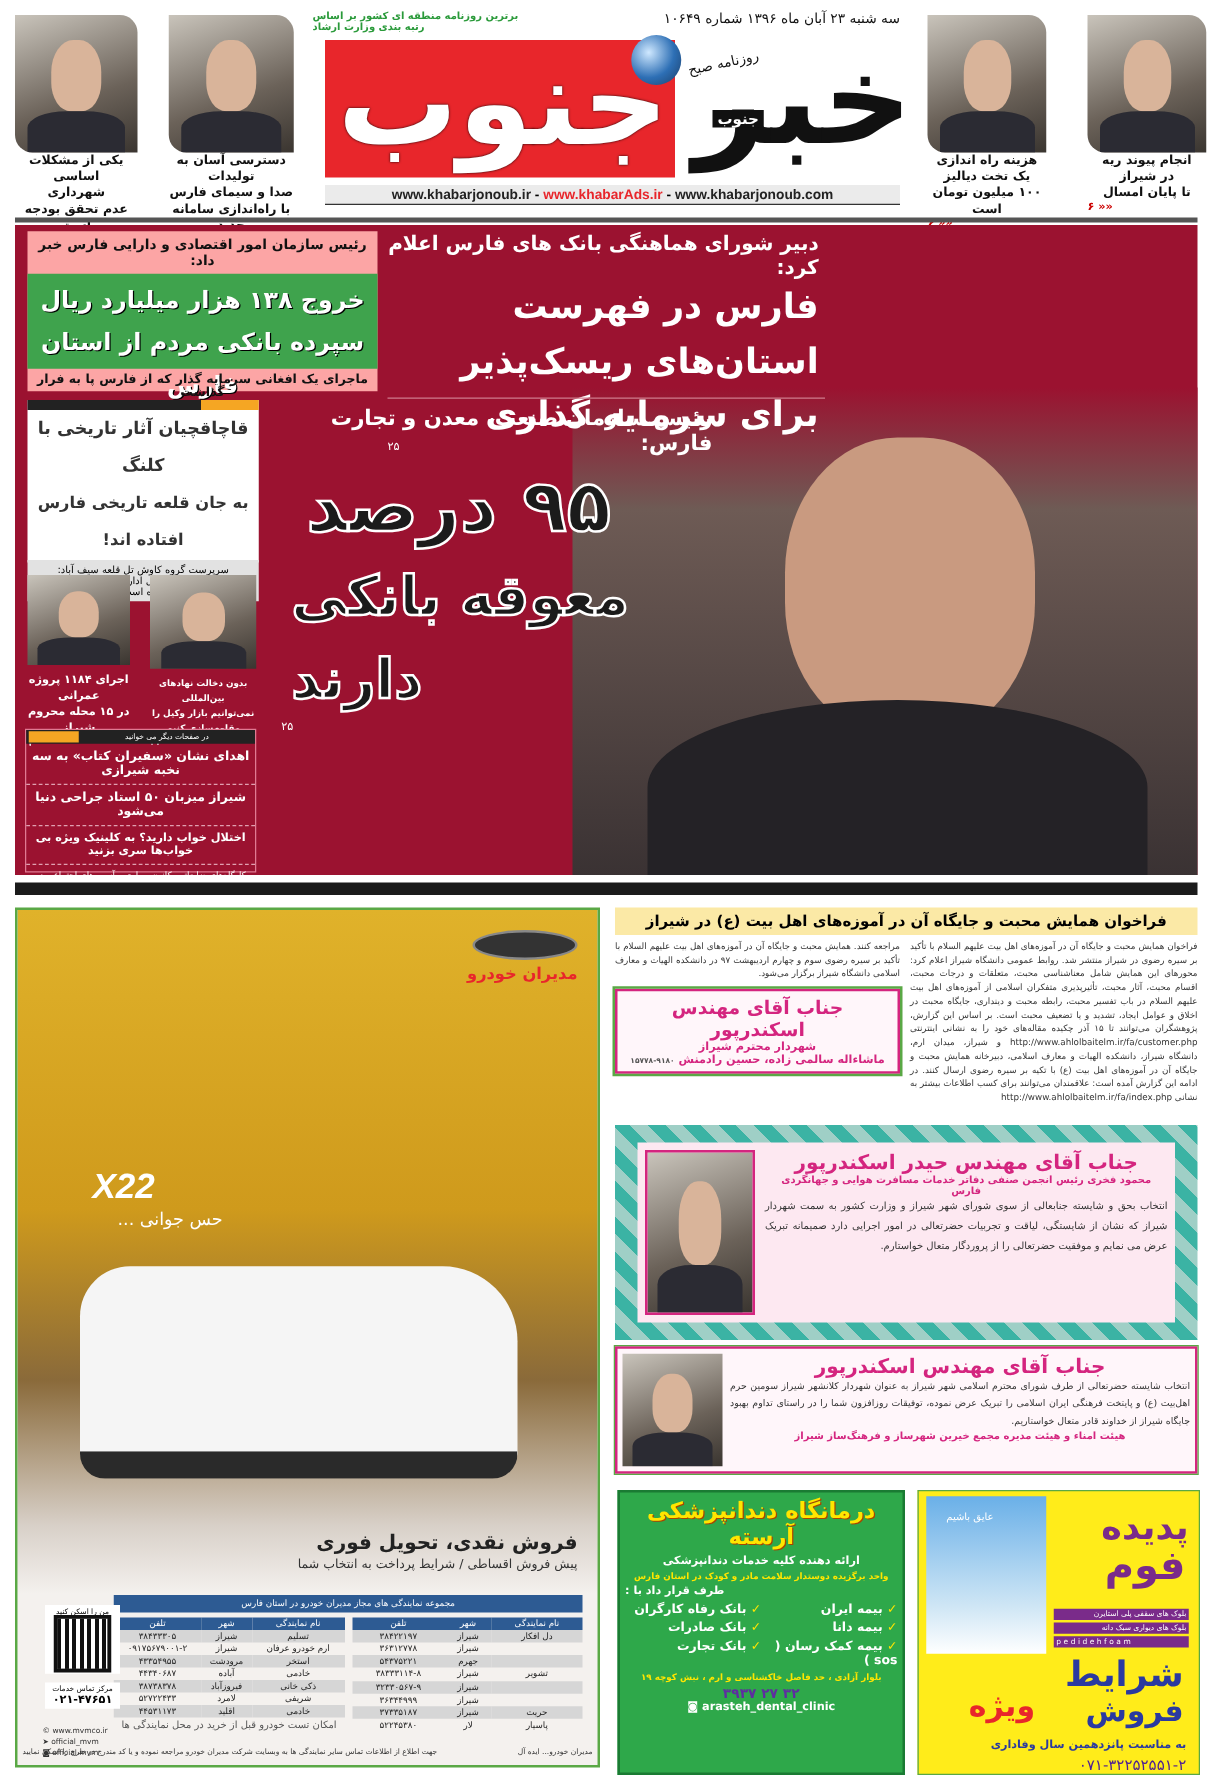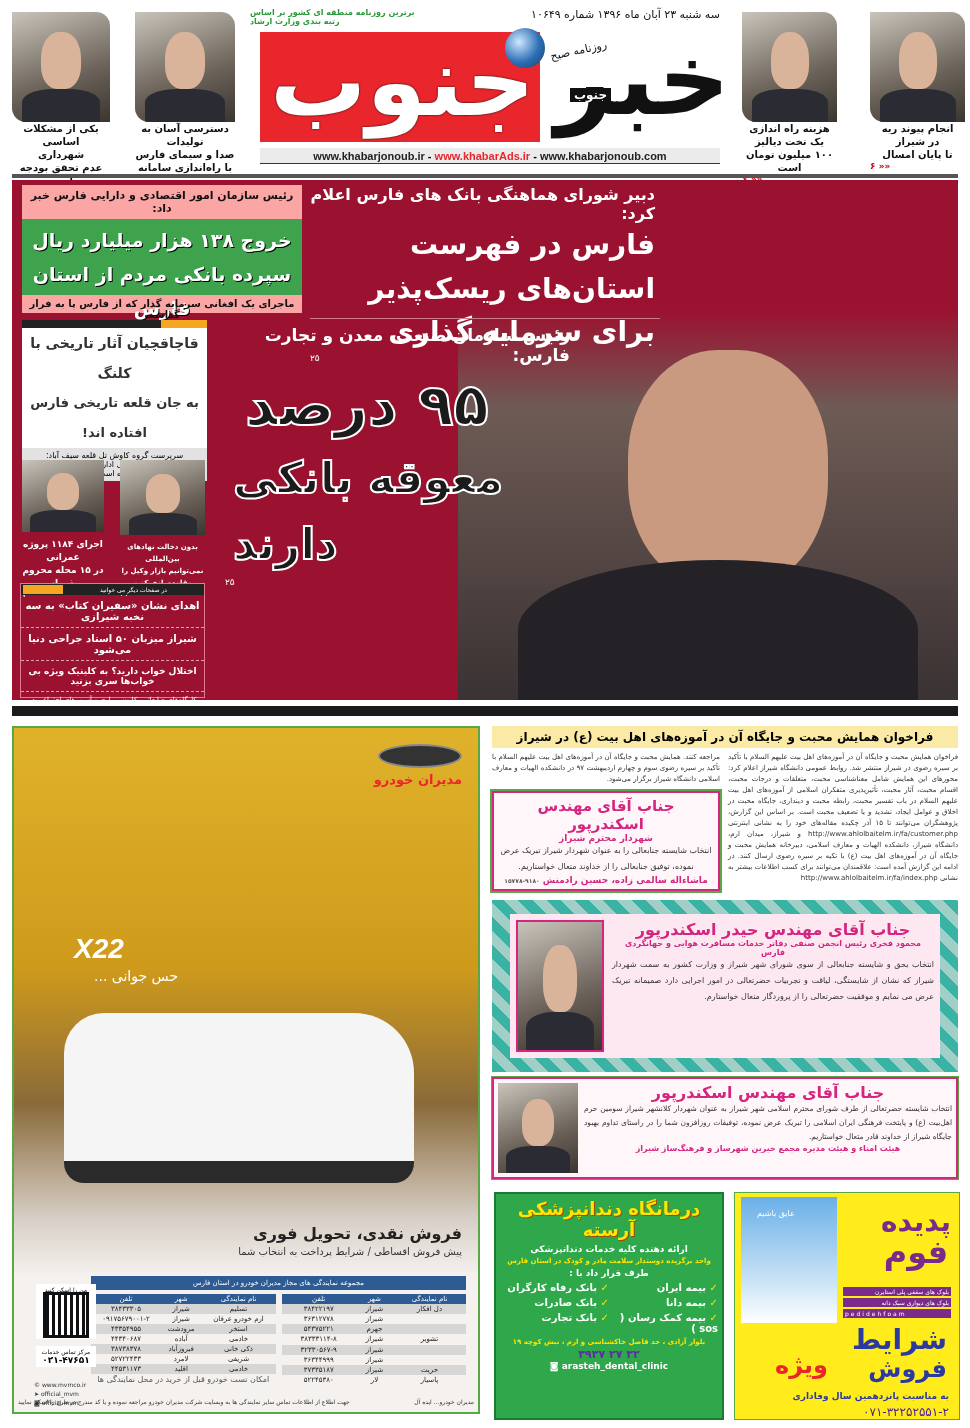--- a/index.html
+++ b/index.html
@@ -300,21 +300,20 @@
 
 <div class="abs" style="left:492px;top:726px;width:466px">
   <div style="background:#fbe9a6;font-size:12px;font-weight:bold;text-align:center;padding:4px">فراخوان همایش محبت و جایگاه آن در آموزه‌های اهل بیت (ع) در شیراز</div>
   <div style="display:flex;gap:8px;margin-top:4px">
     <div style="width:230px;font-size:7px;line-height:11px;text-align:justify;color:#333">فراخوان همایش محبت و جایگاه آن در آموزه‌های اهل بیت علیهم السلام با تأکید بر سیره رضوی در شیراز منتشر شد. روابط عمومی دانشگاه شیراز اعلام کرد: محورهای این همایش شامل معناشناسی محبت، متعلقات و درجات محبت، اقسام محبت، آثار محبت، تأثیرپذیری متفکران اسلامی از آموزه‌های اهل بیت علیهم السلام در باب تفسیر محبت، رابطه محبت و دینداری، جایگاه محبت در اخلاق و عوامل ایجاد، تشدید و یا تضعیف محبت است. بر اساس این گزارش، پژوهشگران می‌توانند تا ۱۵ آذر چکیده مقاله‌های خود را به نشانی اینترنتی http://www.ahlolbaitelm.ir/fa/customer.php و شیراز، میدان ارم، دانشگاه شیراز، دانشکده الهیات و معارف اسلامی، دبیرخانه همایش محبت و جایگاه آن در آموزه‌های اهل بیت (ع) با تکیه بر سیره رضوی ارسال کنند. در ادامه این گزارش آمده است: علاقمندان می‌توانند برای کسب اطلاعات بیشتر به نشانی http://www.ahlolbaitelm.ir/fa/index.php</div>
     <div style="width:228px">
       <div style="font-size:7px;line-height:11px;text-align:justify;color:#333">مراجعه کنند. همایش محبت و جایگاه آن در آموزه‌های اهل بیت علیهم السلام با تأکید بر سیره رضوی سوم و چهارم اردیبهشت ۹۷ در دانشکده الهیات و معارف اسلامی دانشگاه شیراز برگزار می‌شود.</div>
       <div style="margin-top:6px;border:2px solid #d4257f;outline:2px solid #5aa845;background:#fff6fa;padding:4px;text-align:center">
         <div style="font-size:15px;font-weight:bold;color:#d4257f">جناب آقای مهندس اسکندرپور</div>
         <div style="font-size:9px;font-weight:bold;color:#d4257f">شهردار محترم شیراز</div>
-        <div style="font-size:8px;line-height:16px;color:#333">انتخاب شایسته جنابعالی را به عنوان شهردار شیراز تبریک عرض نموده، توفیق جنابعالی را از خداوند متعال خواستاریم.</div>
         <div style="font-size:9px;font-weight:bold;color:#d4257f"><span>ماشاءاله سالمی زاده، حسین رادمنش</span> <span style="font-size:6px;color:#555">۹۱۸۰-۱۵۷۷۸</span></div>
       </div>
     </div>
   </div>
 </div>
 
 <div class="abs" style="left:492px;top:900px;width:466px;height:172px;background:repeating-linear-gradient(45deg,#3bb3a4 0 10px,#9fcfc6 10px 20px);padding:14px 18px">
   <div style="background:#fde8f1;height:100%;display:flex;padding:6px;gap:8px">
     <div style="flex:1;text-align:center">
       <div style="font-size:16px;font-weight:bold;color:#d4257f">جناب آقای مهندس حیدر اسکندرپور</div>
@@ -337,21 +336,21 @@
   <div class="photo" style="position:relative;width:80px;border-radius:0">
       <div class="face"></div>
       <div class="suit"></div>
     </div>
 </div>
 
 <div class="abs" style="left:494px;top:1192px;width:230px;height:228px;background:#2ea84a;border:2px solid #1a7b33;text-align:center;padding:4px;color:#fff">
   <div style="font-size:18px;font-weight:bold;color:#ffe600;text-shadow:1px 1px 0 #a40">درمانگاه دندانپزشکی آرسته</div>
   <div style="font-size:9px;font-weight:bold;margin-top:4px">ارائه دهنده کلیه خدمات دندانپزشکی</div>
   <div style="font-size:7px;color:#ffe600;font-weight:bold;margin-top:3px">واحد برگزیده دوستدار سلامت مادر و کودک در استان فارس</div>
-  <div style="font-size:9px;font-weight:bold;text-align:center;margin-top:3px">طرف قرار داد با :</div>
+  <div style="font-size:9px;font-weight:bold;text-align:left;margin-top:3px">طرف قرار داد با :</div>
   <div style="display:grid;grid-template-columns:1fr 1fr;font-size:10px;font-weight:bold;text-align:right;row-gap:4px;margin-top:4px">
     <span><span class="check">✓</span> <span>بیمه ایران</span></span>
     <span><span class="check">✓</span> <span>بانک رفاه کارگران</span></span>
     <span><span class="check">✓</span> <span>بیمه دانا</span></span>
     <span><span class="check">✓</span> <span>بانک صادرات</span></span>
     <span><span class="check">✓</span> <span>بیمه کمک رسان ( sos )</span></span>
     <span><span class="check">✓</span> <span>بانک تجارت</span></span>
   </div>
   <div style="font-size:7px;color:#ffe600;font-weight:bold;margin-top:4px">بلوار آزادی ، حد فاصل خاکشناسی و ارم ، نبش کوچه ۱۹</div>
   <div style="font-size:11px;font-weight:bold;color:#5e2da0;margin-top:2px">۳۲ ۲۷ ۳۹۳۷</div>

